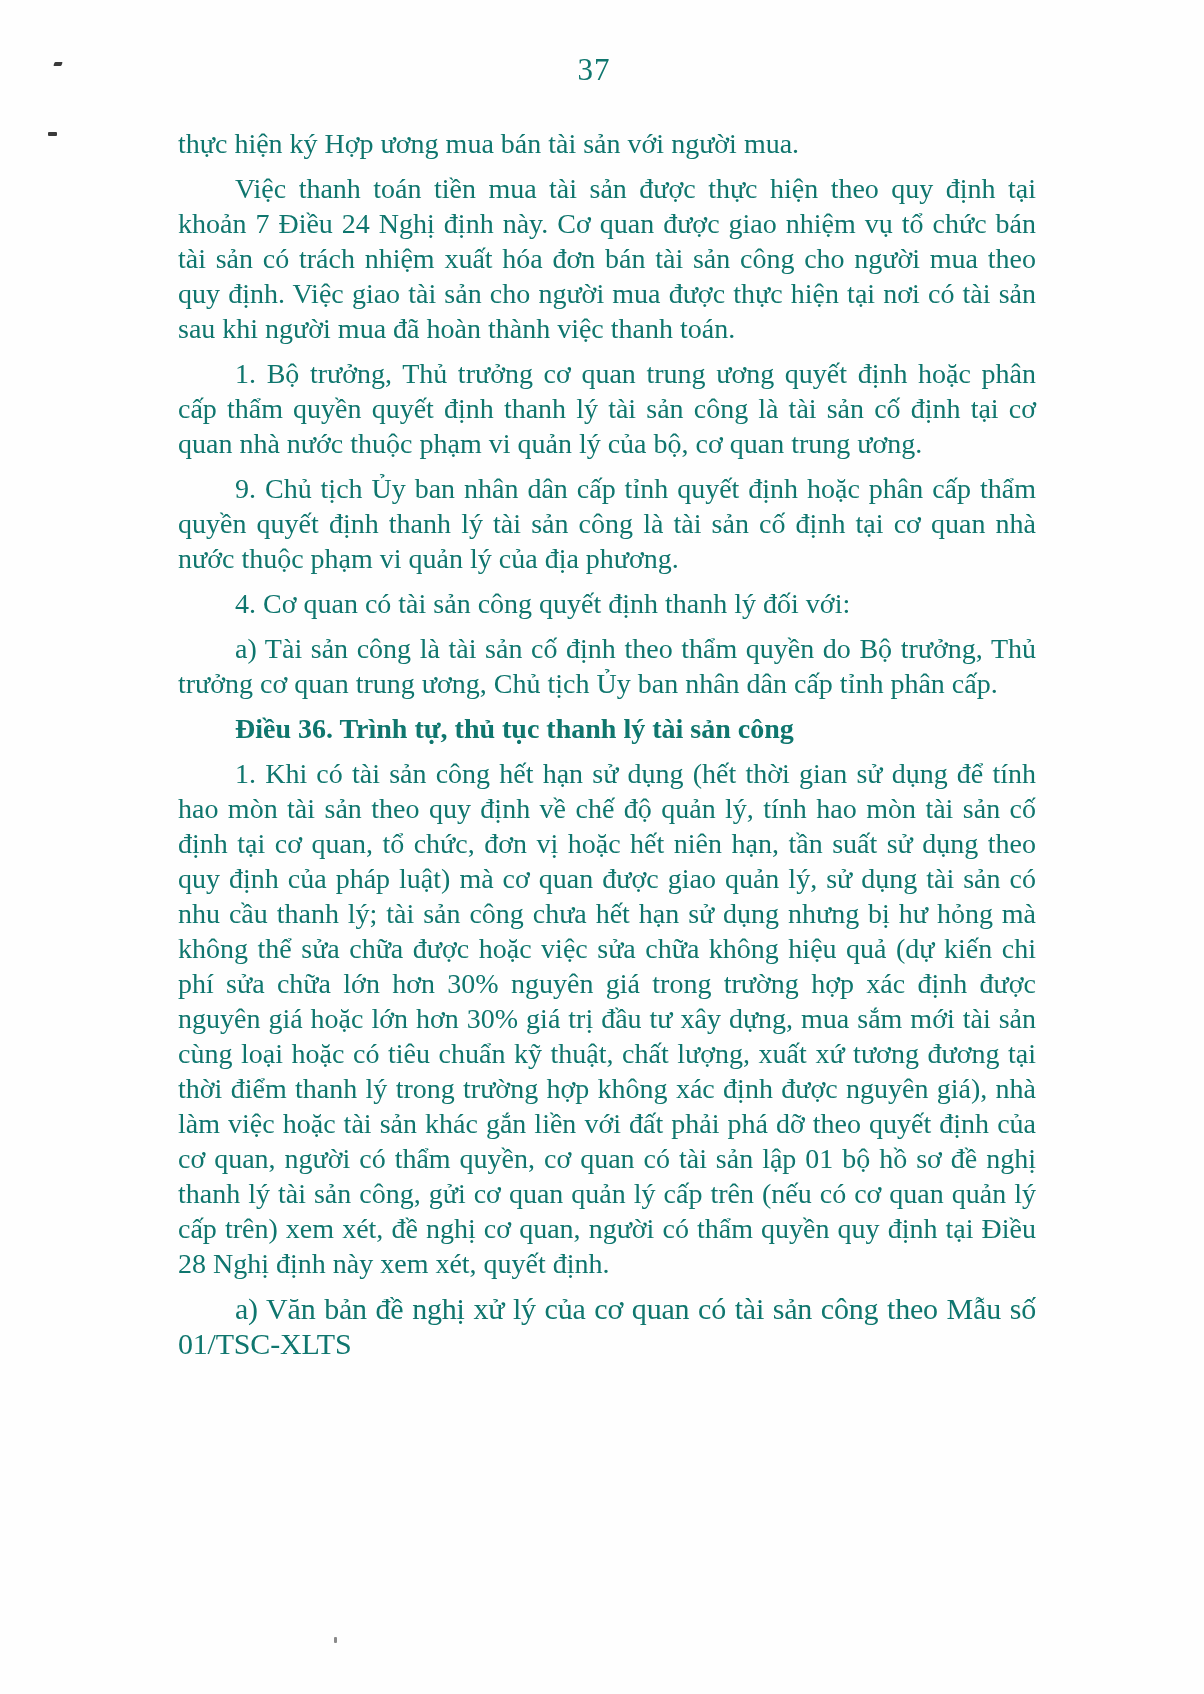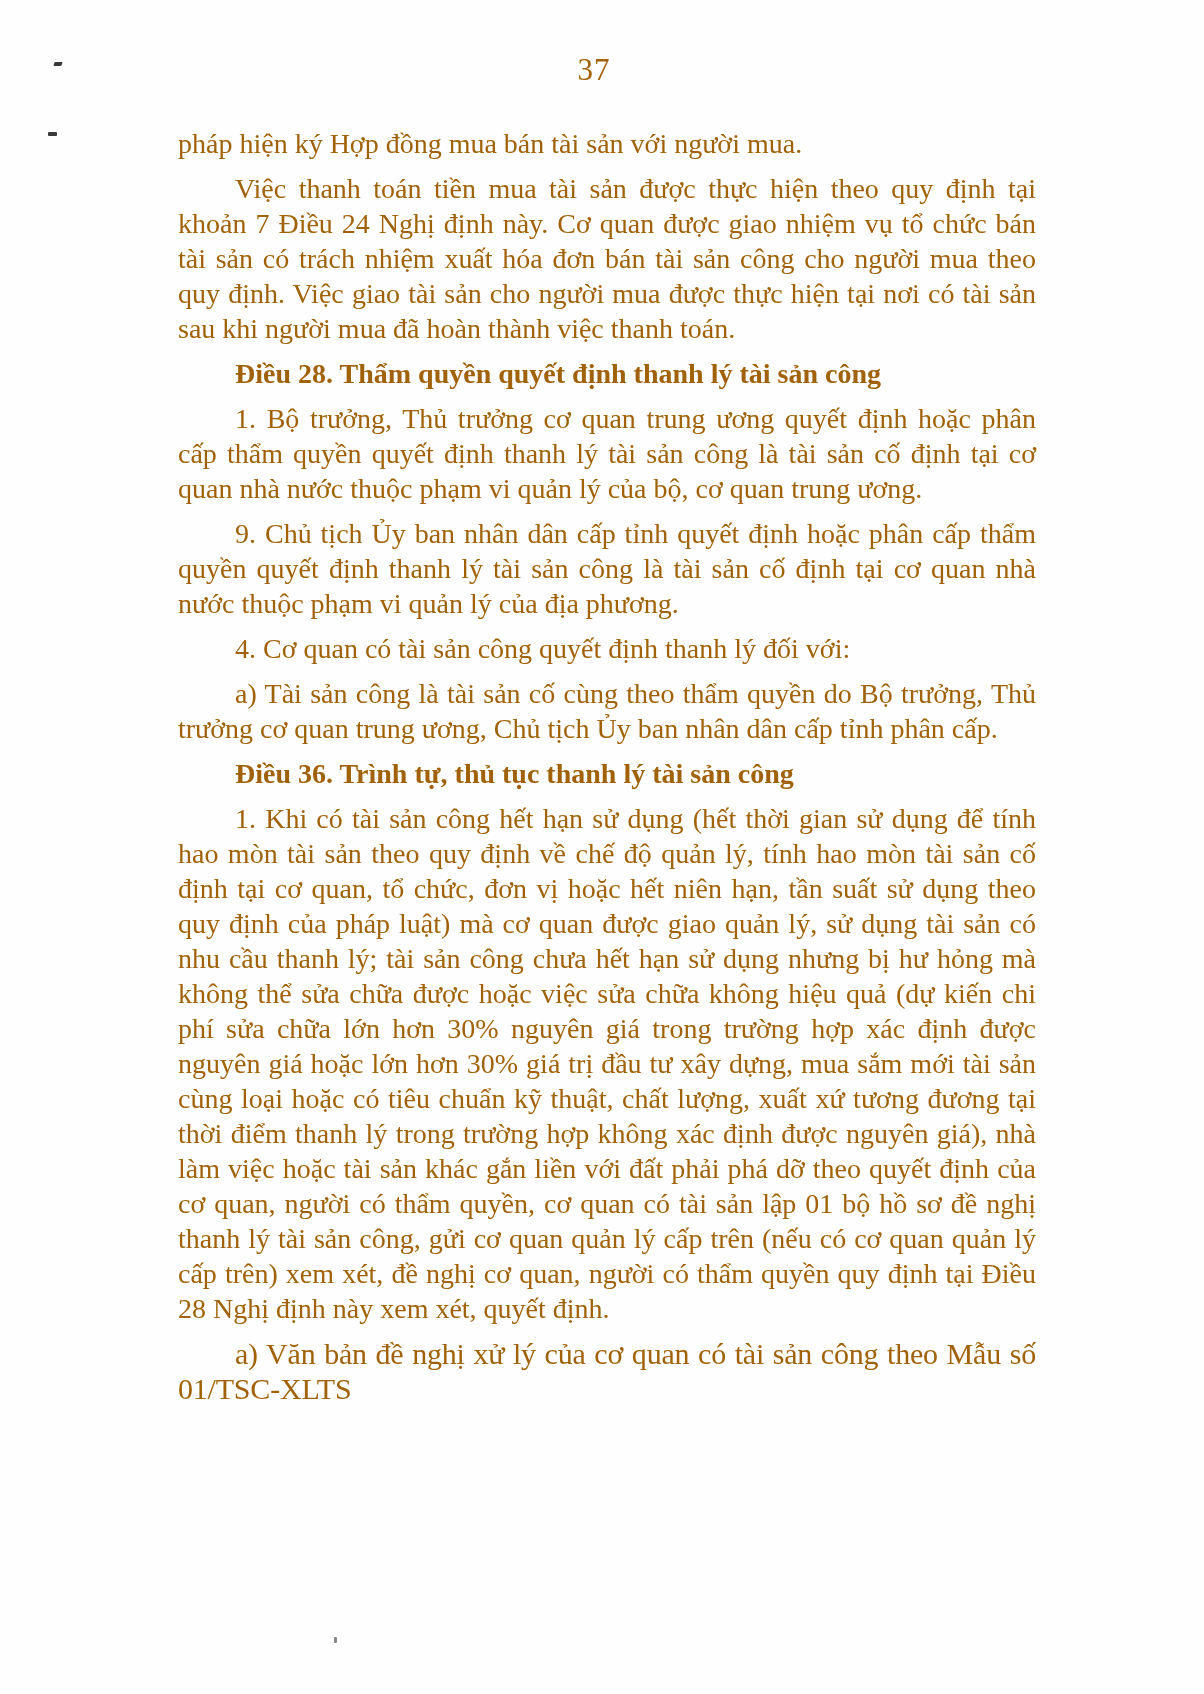--- a/index.html
+++ b/index.html
@@ -6,21 +6,21 @@
     margin: 0;
     padding: 0;
     background: #ffffff;
   }
   .page {
     position: relative;
     width: 1204px;
     height: 1694px;
     background: #fefefe;
     font-family: "Liberation Serif", "DejaVu Serif", serif;
-    color: #a16207;
+    color: #0f766e;
     overflow: hidden;
   }
   .page-number {
     position: absolute;
     top: 52px;
     left: 0;
     width: 1188px; 
     text-align: center;
     font-size: 31px;
     letter-spacing: 1px;
@@ -63,35 +63,34 @@
 
 <div class="page">
 
   <div class="artifact a1"></div>
   <div class="artifact a2"></div>
   <div class="artifact a3"></div>
 
   <div class="page-number">37</div>
 
   <div class="text-block">
-    <p class="no-indent">pháp hiện ký Hợp đồng mua bán tài sản với người mua.</p>
+    <p class="no-indent">thực hiện ký Hợp ương mua bán tài sản với người mua.</p>
 
     <p>Việc thanh toán tiền mua tài sản được thực hiện theo quy định tại khoản 7 Điều 24 Nghị định này. Cơ quan được giao nhiệm vụ tổ chức bán tài sản có trách nhiệm xuất hóa đơn bán tài sản công cho người mua theo quy định. Việc giao tài sản cho người mua được thực hiện tại nơi có tài sản sau khi người mua đã hoàn thành việc thanh toán.</p>
 
-    <p class="heading">Điều 28. Thẩm quyền quyết định thanh lý tài sản công</p>
 
 
     <p>1. Bộ trưởng, Thủ trưởng cơ quan trung ương quyết định hoặc phân cấp thẩm quyền quyết định thanh lý tài sản công là tài sản cố định tại cơ quan nhà nước thuộc phạm vi quản lý của bộ, cơ quan trung ương.</p>
 
     <p>9. Chủ tịch Ủy ban nhân dân cấp tỉnh quyết định hoặc phân cấp thẩm quyền quyết định thanh lý tài sản công là tài sản cố định tại cơ quan nhà nước thuộc phạm vi quản lý của địa phương.</p>
 
 
     <p>4. Cơ quan có tài sản công quyết định thanh lý đối với:</p>
 
-    <p>a) Tài sản công là tài sản cố cùng theo thẩm quyền do Bộ trưởng, Thủ trưởng cơ quan trung ương, Chủ tịch Ủy ban nhân dân cấp tỉnh phân cấp.</p>
+    <p>a) Tài sản công là tài sản cố định theo thẩm quyền do Bộ trưởng, Thủ trưởng cơ quan trung ương, Chủ tịch Ủy ban nhân dân cấp tỉnh phân cấp.</p>
 
 
     <p class="heading">Điều 36. Trình tự, thủ tục thanh lý tài sản công</p>
 
     <p>1. Khi có tài sản công hết hạn sử dụng (hết thời gian sử dụng để tính hao mòn tài sản theo quy định về chế độ quản lý, tính hao mòn tài sản cố định tại cơ quan, tổ chức, đơn vị hoặc hết niên hạn, tần suất sử dụng theo quy định của pháp luật) mà cơ quan được giao quản lý, sử dụng tài sản có nhu cầu thanh lý; tài sản công chưa hết hạn sử dụng nhưng bị hư hỏng mà không thể sửa chữa được hoặc việc sửa chữa không hiệu quả (dự kiến chi phí sửa chữa lớn hơn 30% nguyên giá trong trường hợp xác định được nguyên giá hoặc lớn hơn 30% giá trị đầu tư xây dựng, mua sắm mới tài sản cùng loại hoặc có tiêu chuẩn kỹ thuật, chất lượng, xuất xứ tương đương tại thời điểm thanh lý trong trường hợp không xác định được nguyên giá), nhà làm việc hoặc tài sản khác gắn liền với đất phải phá dỡ theo quyết định của cơ quan, người có thẩm quyền, cơ quan có tài sản lập 01 bộ hồ sơ đề nghị thanh lý tài sản công, gửi cơ quan quản lý cấp trên (nếu có cơ quan quản lý cấp trên) xem xét, đề nghị cơ quan, người có thẩm quyền quy định tại Điều 28 Nghị định này xem xét, quyết định.</p>
 
 
     <p class="condensed">a) Văn bản đề nghị xử lý của cơ quan có tài sản công theo Mẫu số 01/TSC-XLTS</p>
   </div>
 

